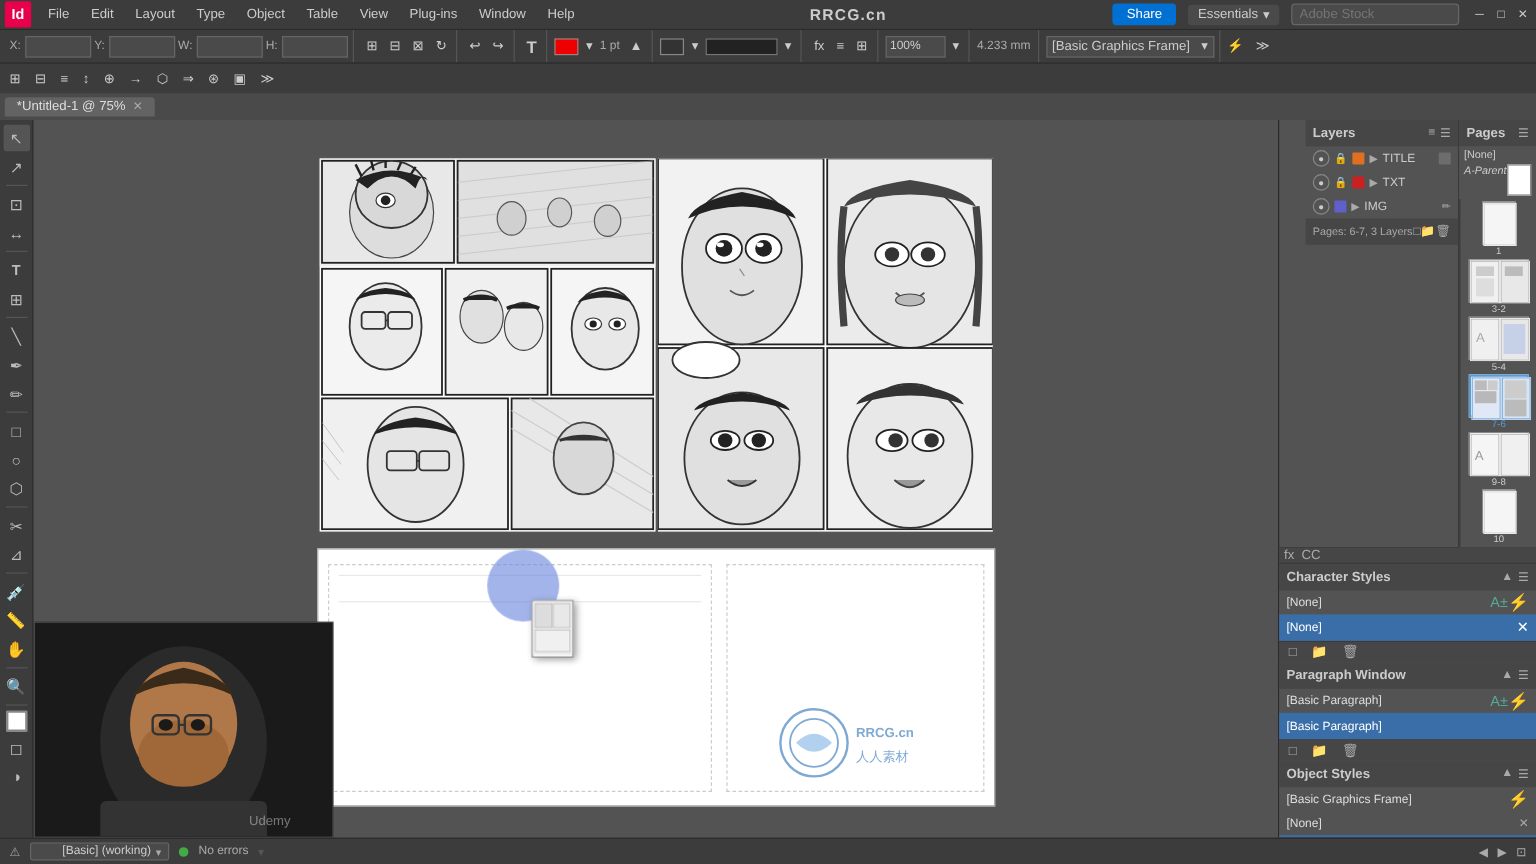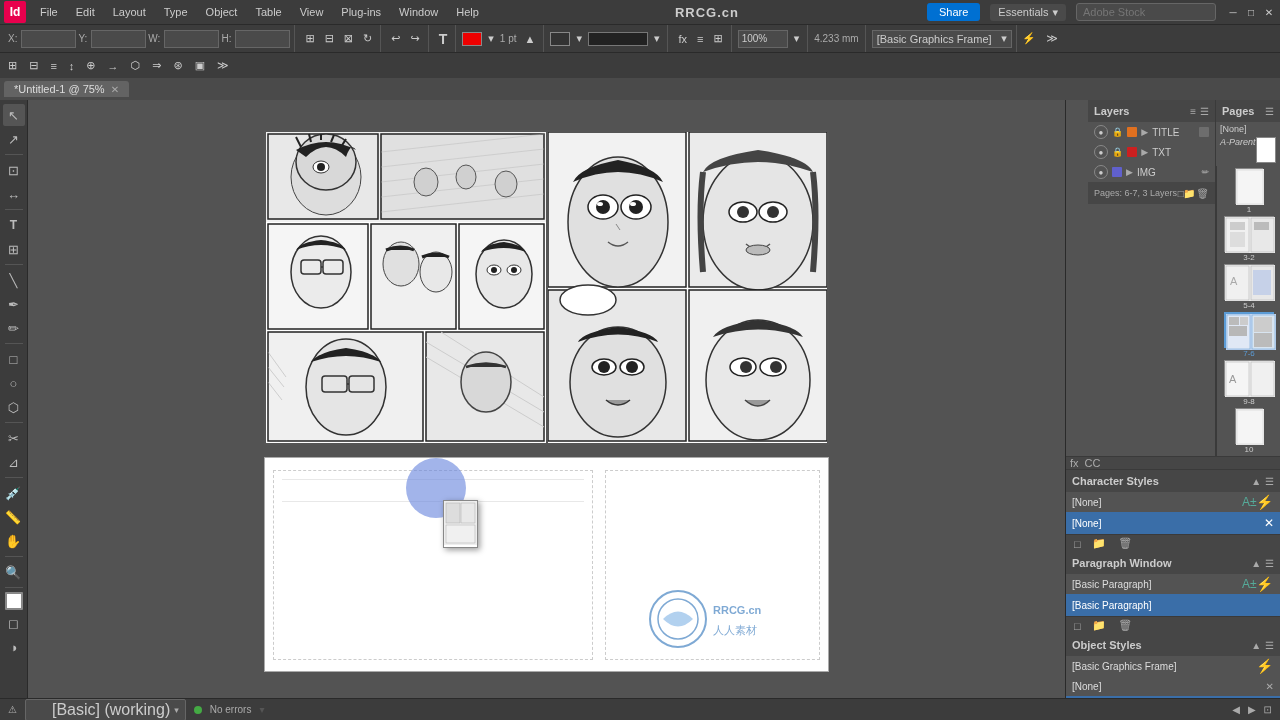--- a/index.html
+++ b/index.html
@@ -422,20 +422,46 @@
       <div class="drag-item-inner">
         <svg width="33" height="44" viewBox="0 0 33 44">
           <rect x="0" y="0" width="33" height="44" fill="#eee"></rect>
           <rect x="2" y="2" width="14" height="20" fill="#ddd" stroke="#aaa" stroke-width="0.5"></rect>
           <rect x="17" y="2" width="14" height="20" fill="#e8e8e8" stroke="#aaa" stroke-width="0.5"></rect>
           <rect x="2" y="24" width="29" height="18" fill="#f0f0f0" stroke="#aaa" stroke-width="0.5"></rect>
         </svg>
       </div>
     </div>
 
+    <div class="webcam">
+      <div class="webcam-video">
+        <svg width="250" height="180" viewBox="0 0 250 180">
+          <rect width="250" height="180" fill="#1a1a1a"></rect>
+
+          <ellipse cx="125" cy="100" rx="70" ry="80" fill="#2a2a2a"></ellipse>
+
+          <ellipse cx="125" cy="85" rx="45" ry="52" fill="#b07848"></ellipse>
+
+          <path d="M82,62 Q125,40 168,62 Q160,45 125,38 Q90,45 82,62 Z" fill="#3a2a1a"></path>
+
+          <ellipse cx="125" cy="110" rx="38" ry="28" fill="#a06838"></ellipse>
+
+          <rect x="99" y="78" width="22" height="16" rx="4" fill="none" stroke="#333" stroke-width="2"></rect>
+          <rect x="126" y="78" width="22" height="16" rx="4" fill="none" stroke="#333" stroke-width="2"></rect>
+          <line x1="121" y1="86" x2="126" y2="86" stroke="#333" stroke-width="2"></line>
+
+          <ellipse cx="110" cy="86" rx="6" ry="5" fill="#1a1a1a"></ellipse>
+          <ellipse cx="137" cy="86" rx="6" ry="5" fill="#1a1a1a"></ellipse>
+
+          <rect x="55" y="150" width="140" height="40" fill="#333" rx="5"></rect>
+
+          <text x="180" y="170" font-size="8" fill="rgba(255,255,255,0.4)" font-family="Arial">Udemy</text>
+        </svg>
+      </div>
+    </div>
   </div>
 
   <div class="right-panel-main">
 
     <div style="display:flex; border-bottom:1px solid #3a3a3a;">
 
       <div style="flex:1;margin-left:22px;">
         <div class="panel-header">
           <span class="panel-title">Layers</span>
           <div class="panel-icons">
@@ -650,21 +676,21 @@
     </div>
 
     <div style="flex:1; background:#535353;"></div>
 
   </div>
 </div>
 
 <div class="status-bar">
   <span style="color:#aaa; font-size:10px; cursor:pointer;">⚠</span>
   <div style="display:flex; align-items:center; gap:4px; background:#4a4a4a; border:1px solid #666; border-radius:2px; padding:1px 6px; cursor:pointer;">
-    <span style="color:#ccc; font-size:16px;padding-left:20px;">[Basic] (working)</span>
+    <span style="color:#ccc; font-size:10px;padding-left:20px;">[Basic] (working)</span>
     <span style="color:#aaa; font-size:9px;">▾</span>
   </div>
   <div class="status-dot"></div>
   <span style="color:#aaa; font-size:10px;">No errors</span>
   <span style="color:#555; font-size:10px;">▾</span>
   <div style="flex:1;"></div>
   <span style="color:#aaa; font-size:10px; cursor:pointer;">◀</span>
   <span style="color:#aaa; font-size:10px; cursor:pointer;">▶</span>
   <span style="color:#aaa; font-size:10px; cursor:pointer;">⊡</span>
 </div>

